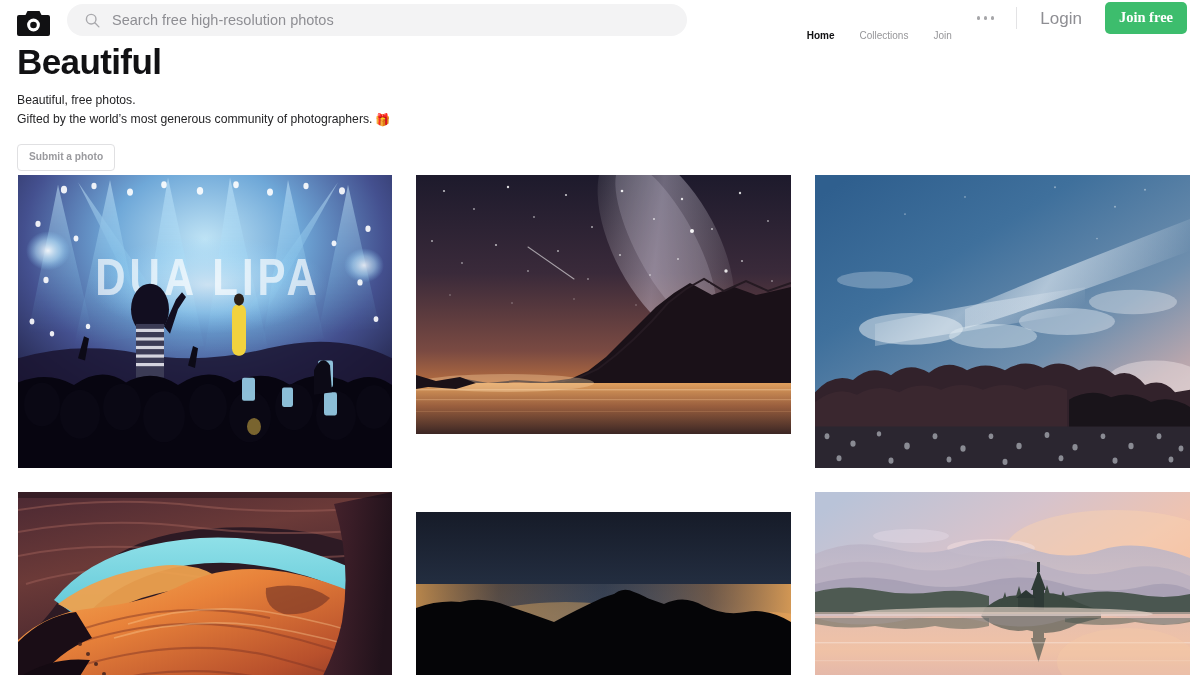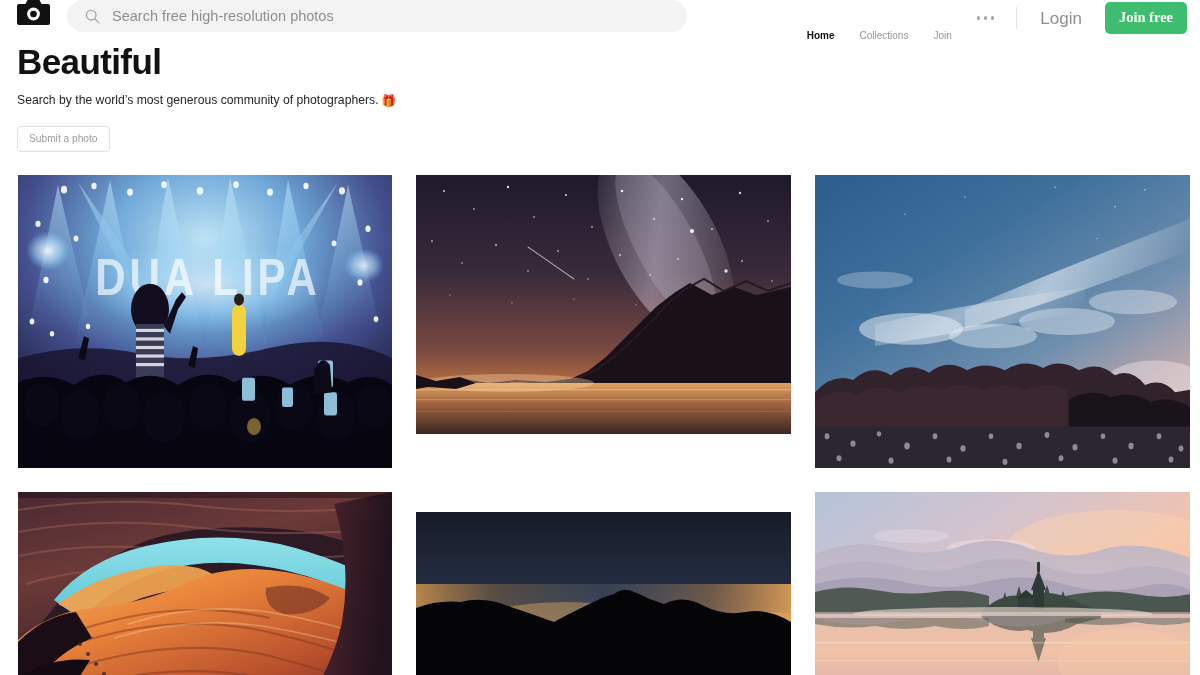--- a/index.html
+++ b/index.html
@@ -11,21 +11,21 @@
     background: #ffffff;
     font-family: "Liberation Sans", sans-serif;
     -webkit-font-smoothing: antialiased;
   }
 
   
   .header {
     position: relative;
     height: 36px;
     display: flex;
-    align-items: flex-start;
+    align-items: flex-end;
     padding: 0 13px 0 17px;
     background: #ffffff;
   }
 
   .logo {
     width: 33px;
     height: 25px;
     flex: 0 0 auto;
     margin-right: 17px;
     display: block;
@@ -163,20 +163,21 @@
     margin-top: 15px;
     background: #ffffff;
     border: 1px solid #e0e0e2;
     border-radius: 4px;
     color: #9a9a9e;
     font-family: "Liberation Sans", sans-serif;
     font-size: 10.2px;
     padding: 6px 11px;
     cursor: pointer;
     line-height: 1.2;
+    font-weight: bold;
   }
 
   
   .grid {
     position: absolute;
     top: 175px;
     left: 18px;
     width: 1182px;
     display: grid;
     grid-template-columns: 374px 375px 375px;
@@ -243,22 +244,23 @@
 
     <a class="login-link" href="#">Login</a>
     <button class="join-btn">Join free</button>
   </nav>
 </div>
 
 <div class="hero">
   <h1 class="hero-title">Beautiful</h1>
 
   <div class="hero-sub">
+    <div>Beautiful, free photos.</div>
     <div>
-      <span>Search by the world’s most generous community of photographers.</span><span class="gift-emoji">🎁</span>
+      <span>Gifted by the world’s most generous community of photographers.</span><span class="gift-emoji">🎁</span>
     </div>
   </div>
 
   <button class="submit-btn">Submit a photo</button>
 </div>
 
 <div class="grid">
 
   <div class="photo h-240">
     <svg class="canvas" viewBox="0 0 374 240" preserveAspectRatio="none">

